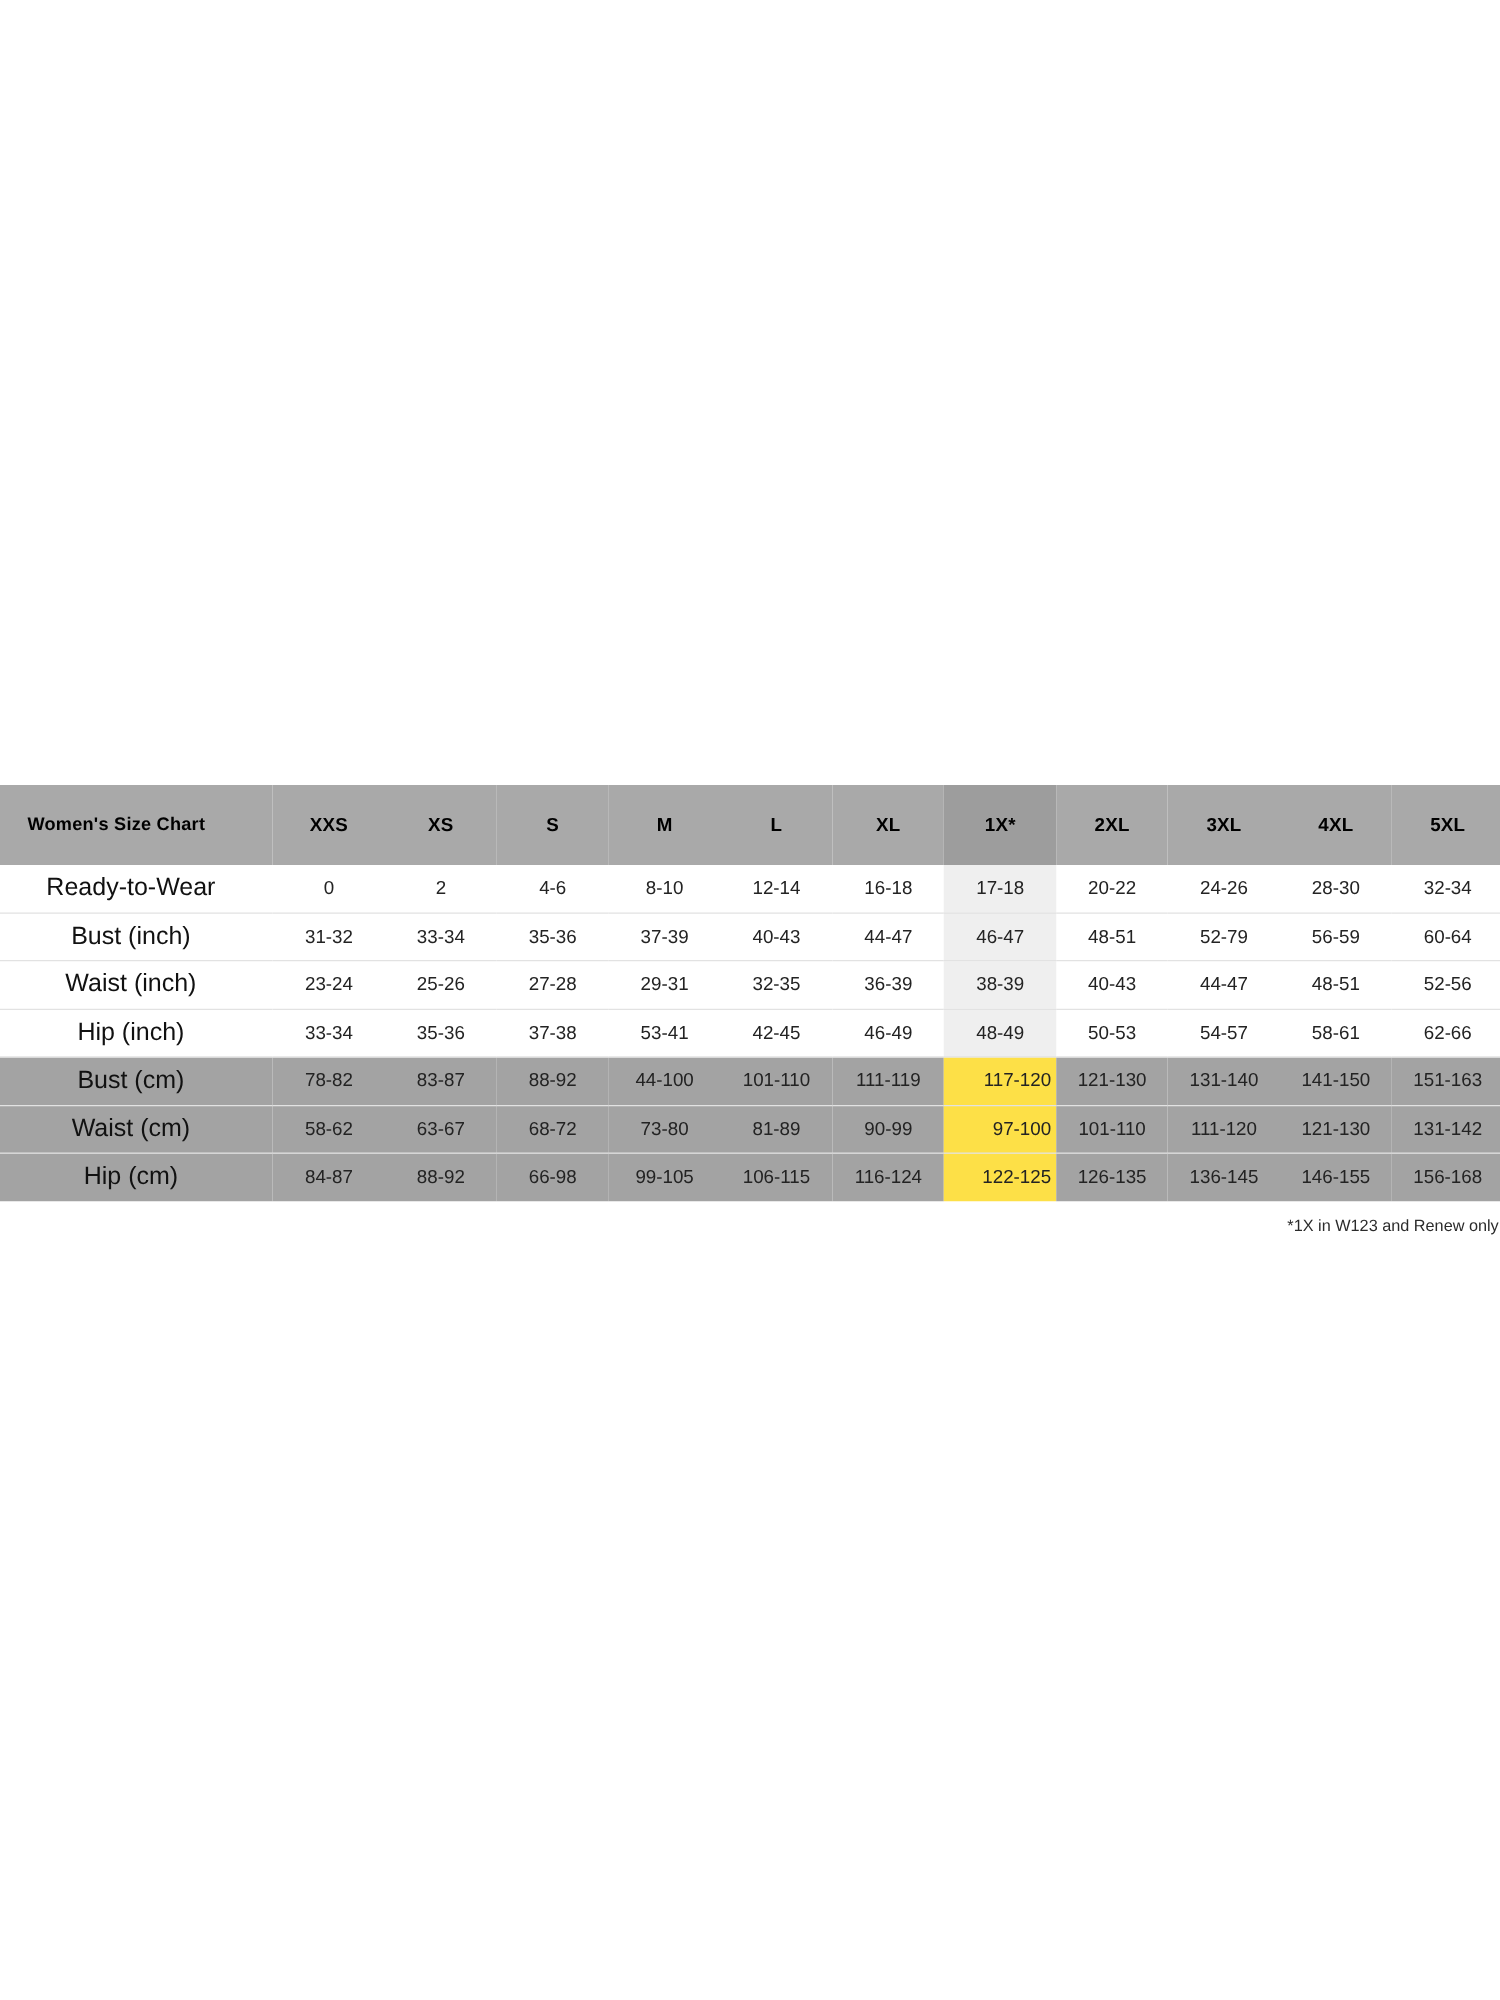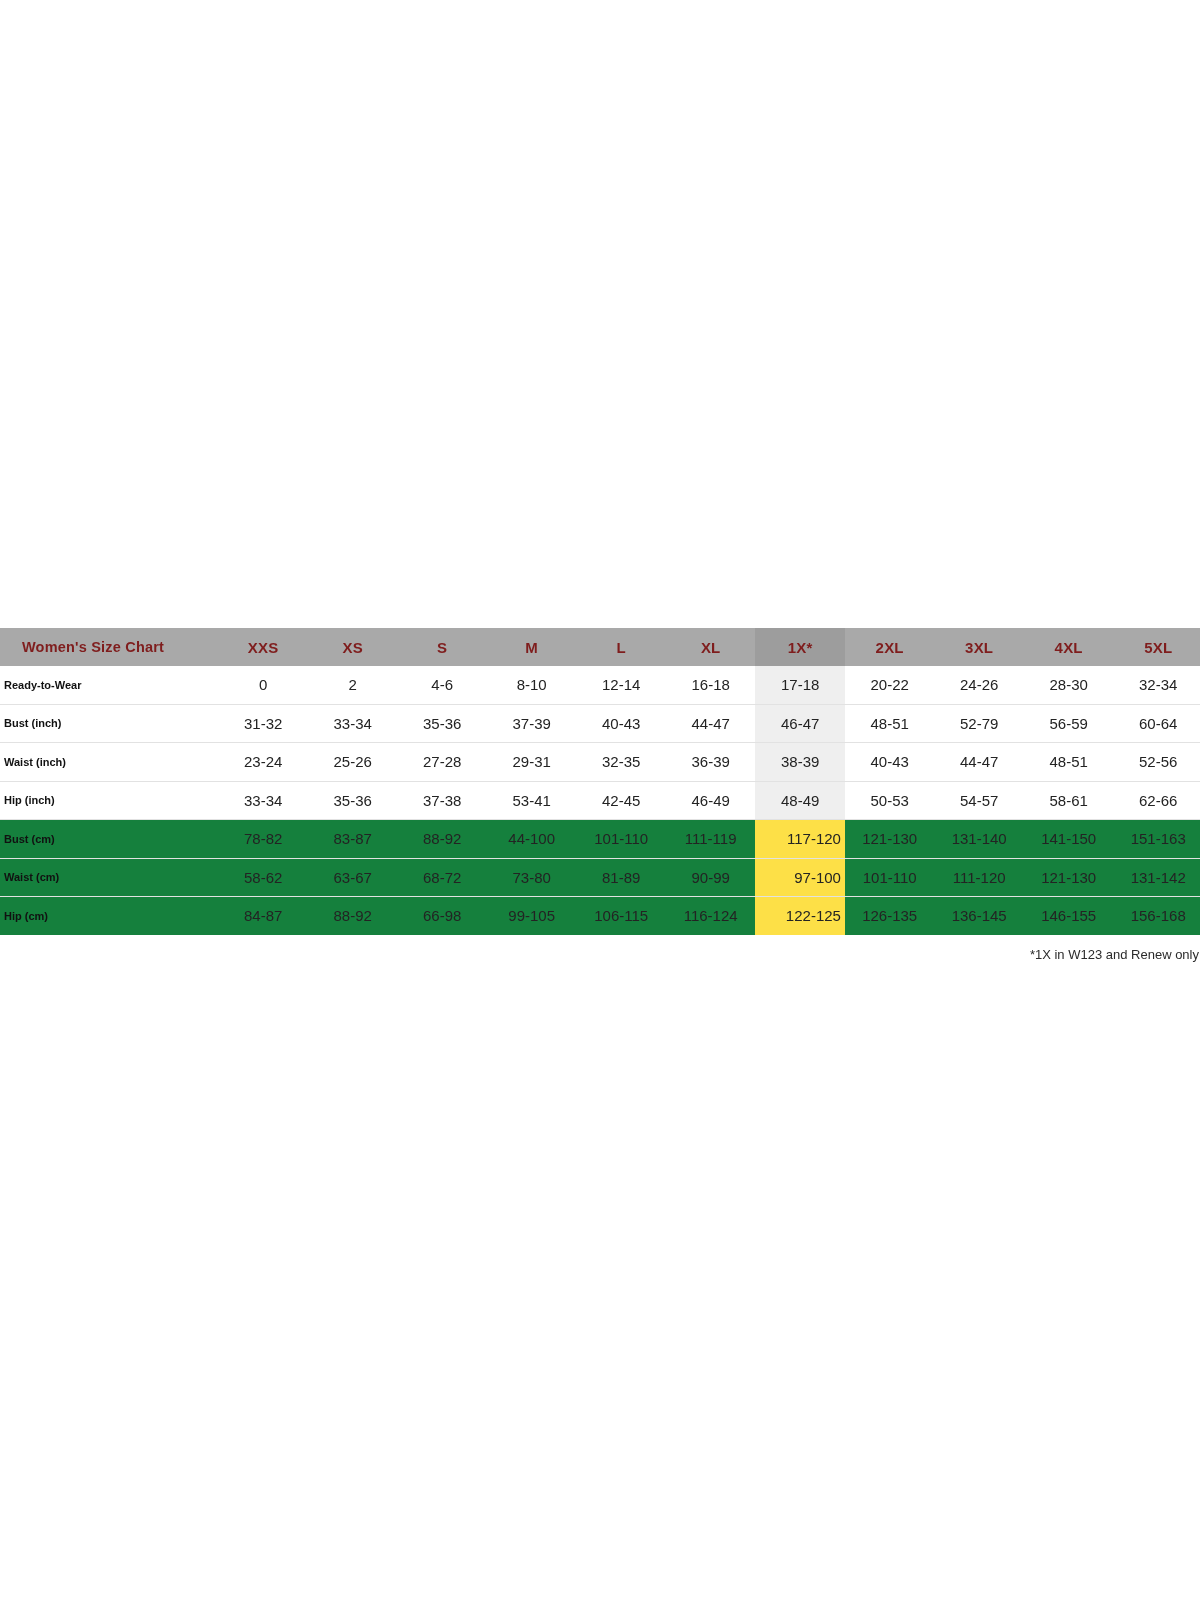--- a/index.html
+++ b/index.html
@@ -28,25 +28,25 @@
     table-layout: fixed;
     font-size: 15px;
     color: #1a1a1a;
   }
 
   table.size-chart col.label-col { width: 205px; }
   table.size-chart col.size-col { width: 84px; }
 
   table.size-chart thead th {
     background: #a9a9a9;
-    color: #7f1d1d;
+    color: #000000;
     font-weight: bold;
     font-size: 15px;
     height: 38px;
-    padding: 0 6px;
+    padding: 13px 6px;
     text-align: center;
     border: none;
     letter-spacing: .2px;
   }
   table.size-chart thead th.row-head {
     text-align: left;
     padding-left: 22px;
     font-size: 14.5px;
   }
   table.size-chart thead th.highlight-col {
@@ -56,28 +56,28 @@
   table.size-chart tbody td {
     height: 37.5px;
     text-align: center;
     padding: 0 4px;
     border-bottom: 1px solid #e2e2e2;
     font-size: 15px;
     color: #232323;
     white-space: nowrap;
   }
   table.size-chart tbody td.row-head {
-    text-align: left;
+    text-align: center;
     padding-right: 13px;
-    font-weight: bold;
-    font-size: 11px;
+    font-weight: normal;
+    font-size: 20px;
     color: #111;
   }
   table.size-chart tbody tr.alt td {
-    background: #15803d;
+    background: #a3a3a3;
   }
   table.size-chart tbody td.highlight-col {
     background: #efefef;
   }
   table.size-chart tbody tr.alt td.highlight-col {
     background: #fde047;
     text-align: right;
   }
   table.size-chart tbody tr:last-child td {
     border-bottom: none;

